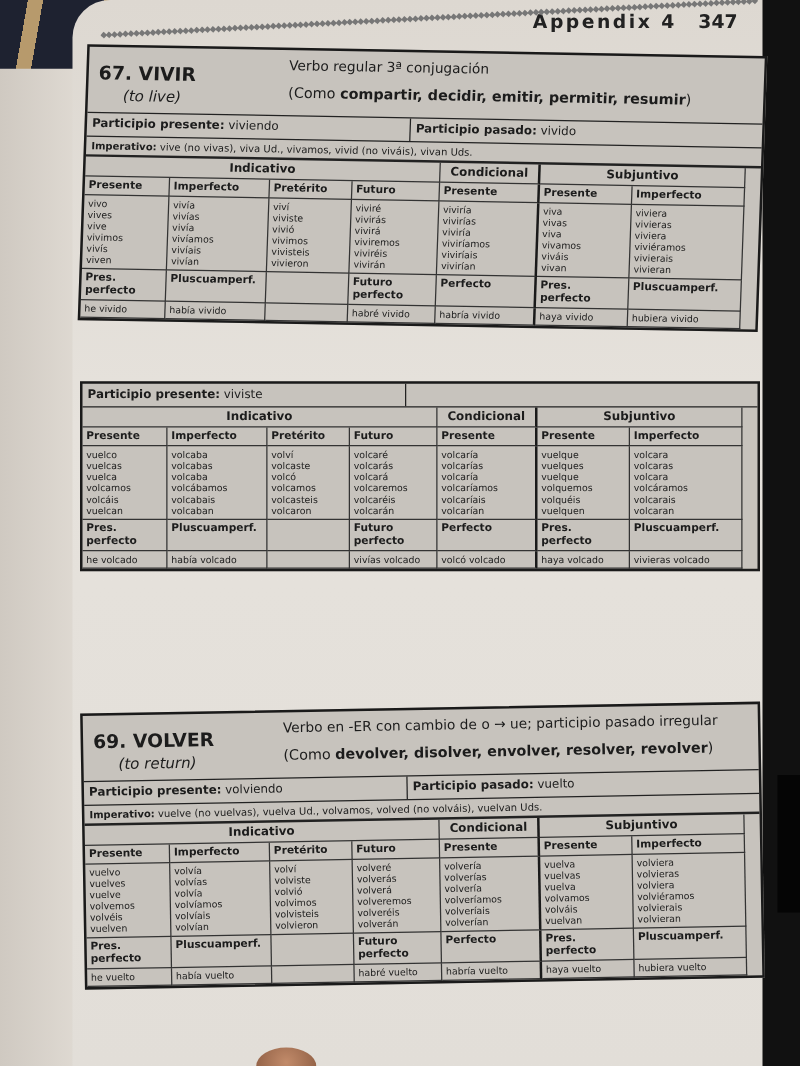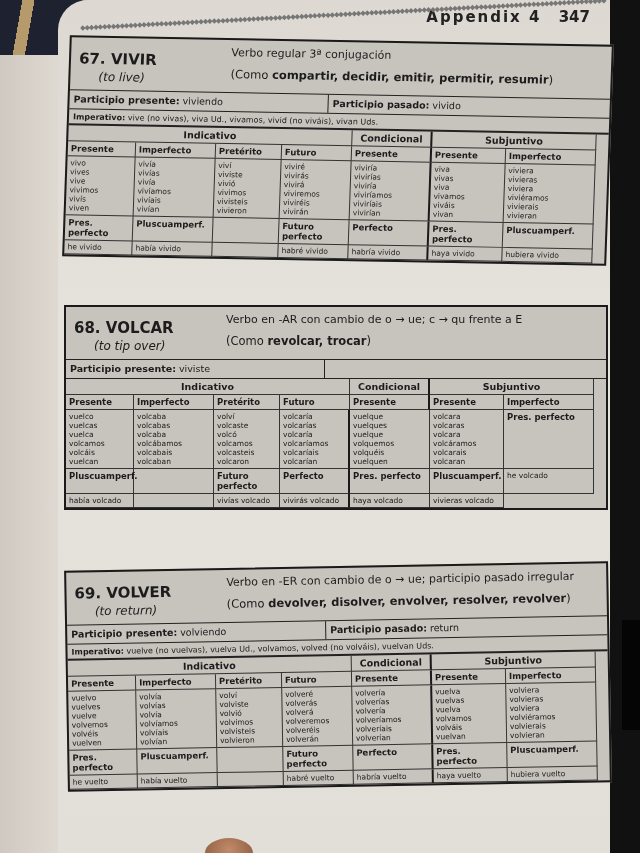--- a/index.html
+++ b/index.html
@@ -148,26 +148,20 @@
     <div>había vivido</div>
     <div></div>
     <div>habré vivido</div>
     <div class="thick-r">habría vivido</div>
     <div>haya vivido</div>
     <div>hubiera vivido</div>
   </div>
 </div>
 
 <div class="verb" style="left:64px; top:305px; width:540px;">
-  <div class="vhead">
-    <span class="vnum"><span>68.</span> <span>VOLCAR</span></span>
-    <span class="vtrans">(to tip over)</span>
-    <span class="vdesc">Verbo en -AR con cambio de o → ue; c → qu frente a E</span>
-    <span class="vcomo"><span>(Como </span><b>revolcar, trocar</b><span>)</span></span>
-  </div>
   <div class="prow">
     <div class="pp"><b>Participio presente:</b> <span>viviste</span></div>
   </div>
   <div class="tbl">
     <div class="grp" style="grid-column: span 4;">Indicativo</div>
     <div class="grp thick-r">Condicional</div>
     <div class="grp" style="grid-column: span 2;">Subjuntivo</div>
     <div class="th">Presente</div>
     <div class="th">Imperfecto</div>
     <div class="th">Pretérito</div>
@@ -186,20 +180,26 @@
 volcaba
 volcábamos
 volcabais
 volcaban</div>
     <div class="forms">volví
 volcaste
 volcó
 volcamos
 volcasteis
 volcaron</div>
+    <div class="forms">volcaré
+volcarás
+volcará
+volcaremos
+volcaréis
+volcarán</div>
     <div class="forms thick-r">volcaría
 volcarías
 volcaría
 volcaríamos
 volcaríais
 volcarían</div>
     <div class="forms">vuelque
 vuelques
 vuelque
 volquemos
@@ -215,36 +215,36 @@
     <div class="th">Pluscuamperf.</div>
     <div></div>
     <div class="th">Futuro perfecto</div>
     <div class="th thick-r">Perfecto</div>
     <div class="th">Pres. perfecto</div>
     <div class="th">Pluscuamperf.</div>
     <div>he volcado</div>
     <div>había volcado</div>
     <div></div>
     <div>vivías volcado</div>
-    <div class="thick-r">vivirás volcado</div>
+    <div class="thick-r">volcó volcado</div>
     <div>haya volcado</div>
     <div>vivieras volcado</div>
   </div>
 </div>
 
 <div class="verb" style="left:66px; top:566px; width:540px; transform: rotate(-1deg);">
   <div class="vhead">
     <span class="vnum"><span>69.</span> <span>VOLVER</span></span>
     <span class="vtrans">(to return)</span>
     <span class="vdesc">Verbo en -ER con cambio de o → ue; participio pasado irregular</span>
     <span class="vcomo"><span>(Como </span><b>devolver, disolver, envolver, resolver, revolver</b><span>)</span></span>
   </div>
   <div class="prow">
     <div class="pp"><b>Participio presente:</b> <span>volviendo</span></div>
-    <div><b>Participio pasado:</b> <span>return</span></div>
+    <div><b>Participio pasado:</b> <span>vuelto</span></div>
   </div>
   <div class="imp"><b>Imperativo:</b> <span>vuelve (no vuelvas), vuelva Ud., volvamos, volved (no volváis), vuelvan Uds.</span></div>
   <div class="tbl">
     <div class="grp" style="grid-column: span 4;">Indicativo</div>
     <div class="grp thick-r">Condicional</div>
     <div class="grp" style="grid-column: span 2;">Subjuntivo</div>
     <div class="th">Presente</div>
     <div class="th">Imperfecto</div>
     <div class="th">Pretérito</div>
     <div class="th">Futuro</div>

